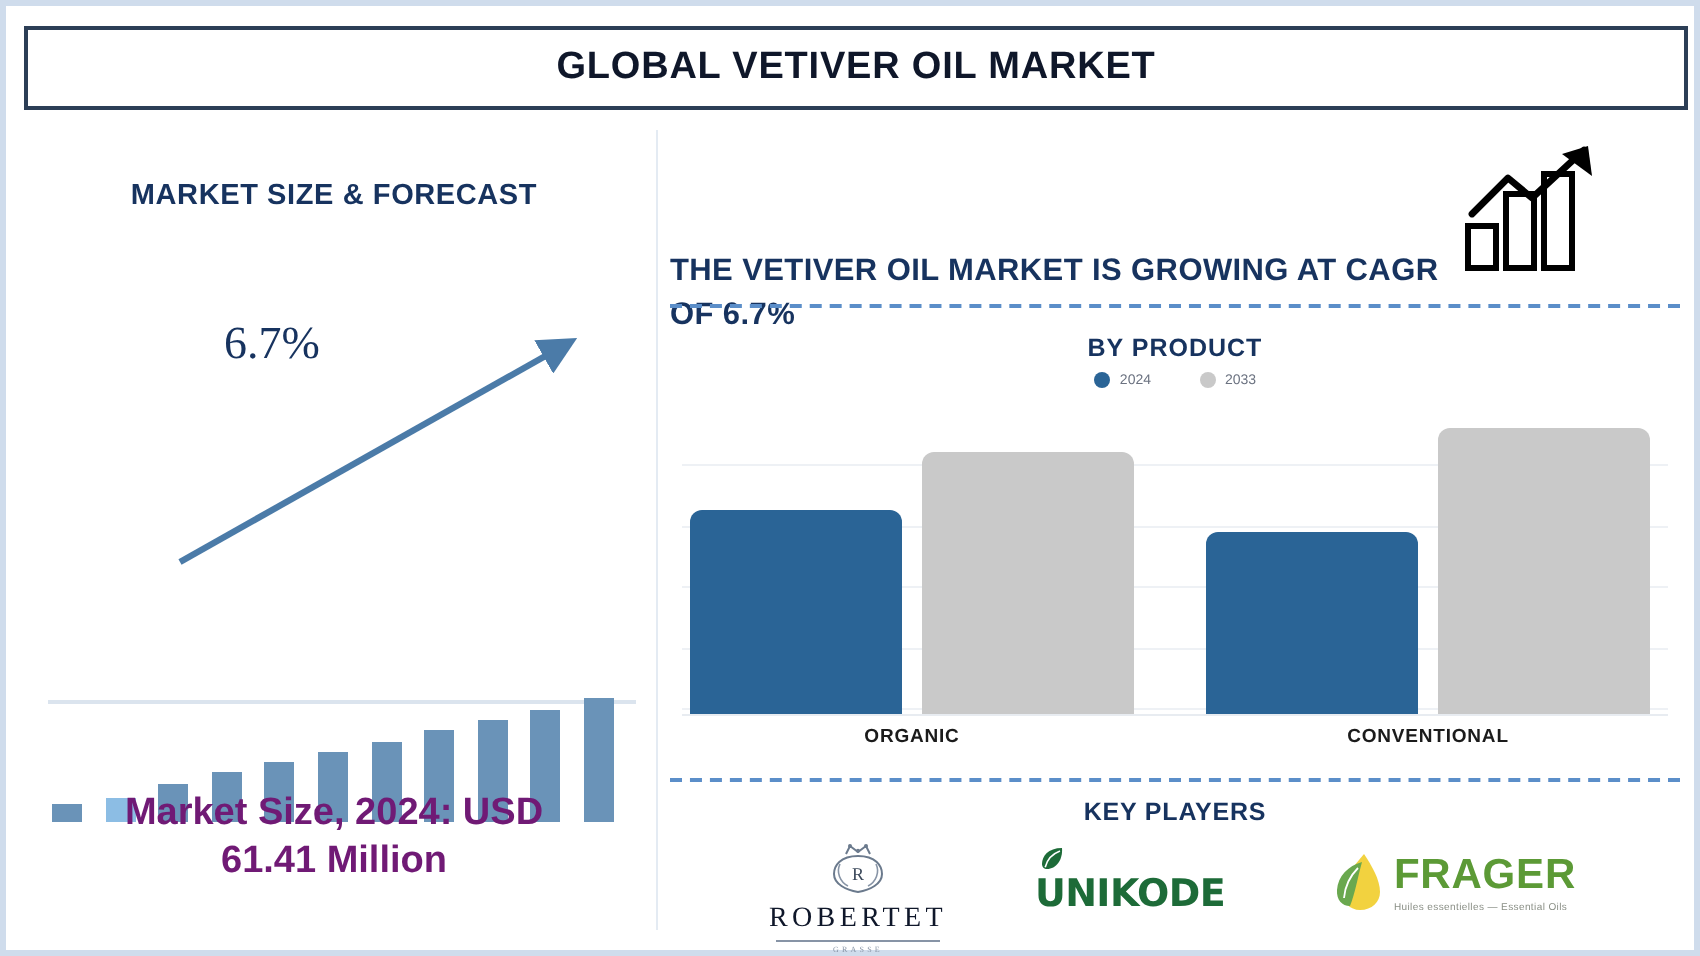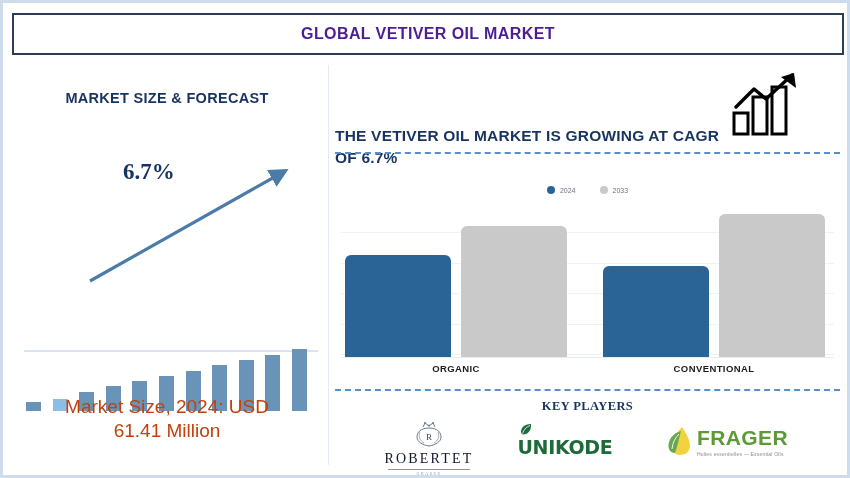--- a/index.html
+++ b/index.html
@@ -17,34 +17,34 @@
     background:#ffffff;
   }
   
   .title-box{
     position:absolute;left:9px;top:10px;width:828px;height:38px;
     border:2px solid #2c3e56;
     background:#ffffff;
     display:flex;align-items:center;justify-content:center;
   }
   .title-text{
-    font-size:16px;font-weight:bold;letter-spacing:.4px;
-    color:#4c1d95;white-space:nowrap;
+    font-size:19px;font-weight:bold;letter-spacing:.4px;
+    color:#0f172a;white-space:nowrap;
   }
   
   .left-panel{
     position:absolute;left:9px;top:56px;width:310px;height:410px;
   }
   .left-heading{
     position:absolute;top:31px;left:0;width:310px;text-align:center;
     font-size:14.5px;font-weight:bold;color:#17335f;letter-spacing:.3px;
   }
   .cagr-big{
-    position:absolute;left:111px;top:100px;
-    font-size:23px;font-weight:bold;color:#17335f;
+    position:absolute;left:100px;top:100px;
+    font-size:23px;font-weight:normal;color:#17335f;
     font-family:"Liberation Serif", serif;
   }
   .growth-arrow{position:absolute;left:0;top:60px;width:310px;height:240px;}
   .barchart{
     position:absolute;left:12px;top:290px;width:295px;height:62px;
   }
   .bc-axis{
     position:absolute;left:12px;top:291px;width:294px;height:2px;
     background:#dbe4ee;
   }
@@ -54,21 +54,21 @@
   .bar.hl{background:#8cbde4;}
   .years{
     position:absolute;left:12px;top:296px;width:296px;height:16px;
   }
   .yr{
     position:absolute;font-size:8.5px;color:#5a7fa6;text-align:center;
     width:26px;
   }
   .mkt-size{
     position:absolute;left:0;top:336px;width:310px;text-align:center;
-    font-size:19px;font-weight:normal;color:#c2410c;line-height:1.25;
+    font-size:19px;font-weight:bold;color:#701a75;line-height:1.25;
   }
   
   .vdiv{
     position:absolute;left:325px;top:62px;width:1px;height:400px;
     background:#e4ebf3;
   }
   
   .right-panel{position:absolute;left:332px;top:56px;width:505px;height:412px;}
   .cagr-head{
     position:absolute;left:0;top:26px;width:400px;
@@ -104,21 +104,21 @@
   .pbaseline{
     position:absolute;left:6px;top:298px;width:493px;height:1px;
     background:#e8ecf1;
   }
   .cat-lbl{
     position:absolute;top:304px;font-size:9.5px;font-weight:bold;
     color:#1b1b1b;text-align:center;letter-spacing:.4px;
   }
   .key-players{
     position:absolute;left:0;top:340px;width:505px;text-align:center;
-    font-size:12.5px;font-weight:bold;color:#17335f;letter-spacing:.4px;font-family:Liberation Serif, serif;
+    font-size:12.5px;font-weight:bold;color:#17335f;letter-spacing:.4px;
   }
   .logos{
     position:absolute;left:0;top:362px;width:505px;height:56px;
   }
   .logo{position:absolute;text-align:center;}
   
   .rb-name{
     font-family:"Liberation Serif", serif;font-size:14px;
     color:#0f172a;letter-spacing:2.2px;
   }
@@ -196,20 +196,21 @@
     <svg class="grow-icon" viewBox="0 0 70 66">
       <rect x="2" y="42" width="14" height="21" fill="none" stroke="#000" stroke-width="3"></rect>
       <rect x="21" y="26" width="14" height="37" fill="none" stroke="#000" stroke-width="3"></rect>
       <rect x="40" y="16" width="14" height="47" fill="none" stroke="#000" stroke-width="3"></rect>
       <polyline points="4,36 22,18 34,28 60,4" fill="none" stroke="#000" stroke-width="3.4" stroke-linejoin="round" stroke-linecap="round"></polyline>
       <polygon points="62,2 64,17 49,6" fill="#000"></polygon>
     </svg>
 
     <div class="dashed d1"></div>
 
+    <div class="by-product">BY PRODUCT</div>
 
     <div class="legend" id="product-legend">
         <div class="lg">
           <span class="lg-dot" style="background: rgb(42, 100, 150);"></span>
           <span class="lg-lbl">2024</span>
         </div>
         <div class="lg">
           <span class="lg-dot" style="background: rgb(201, 201, 201);"></span>
           <span class="lg-lbl">2033</span>
         </div>

